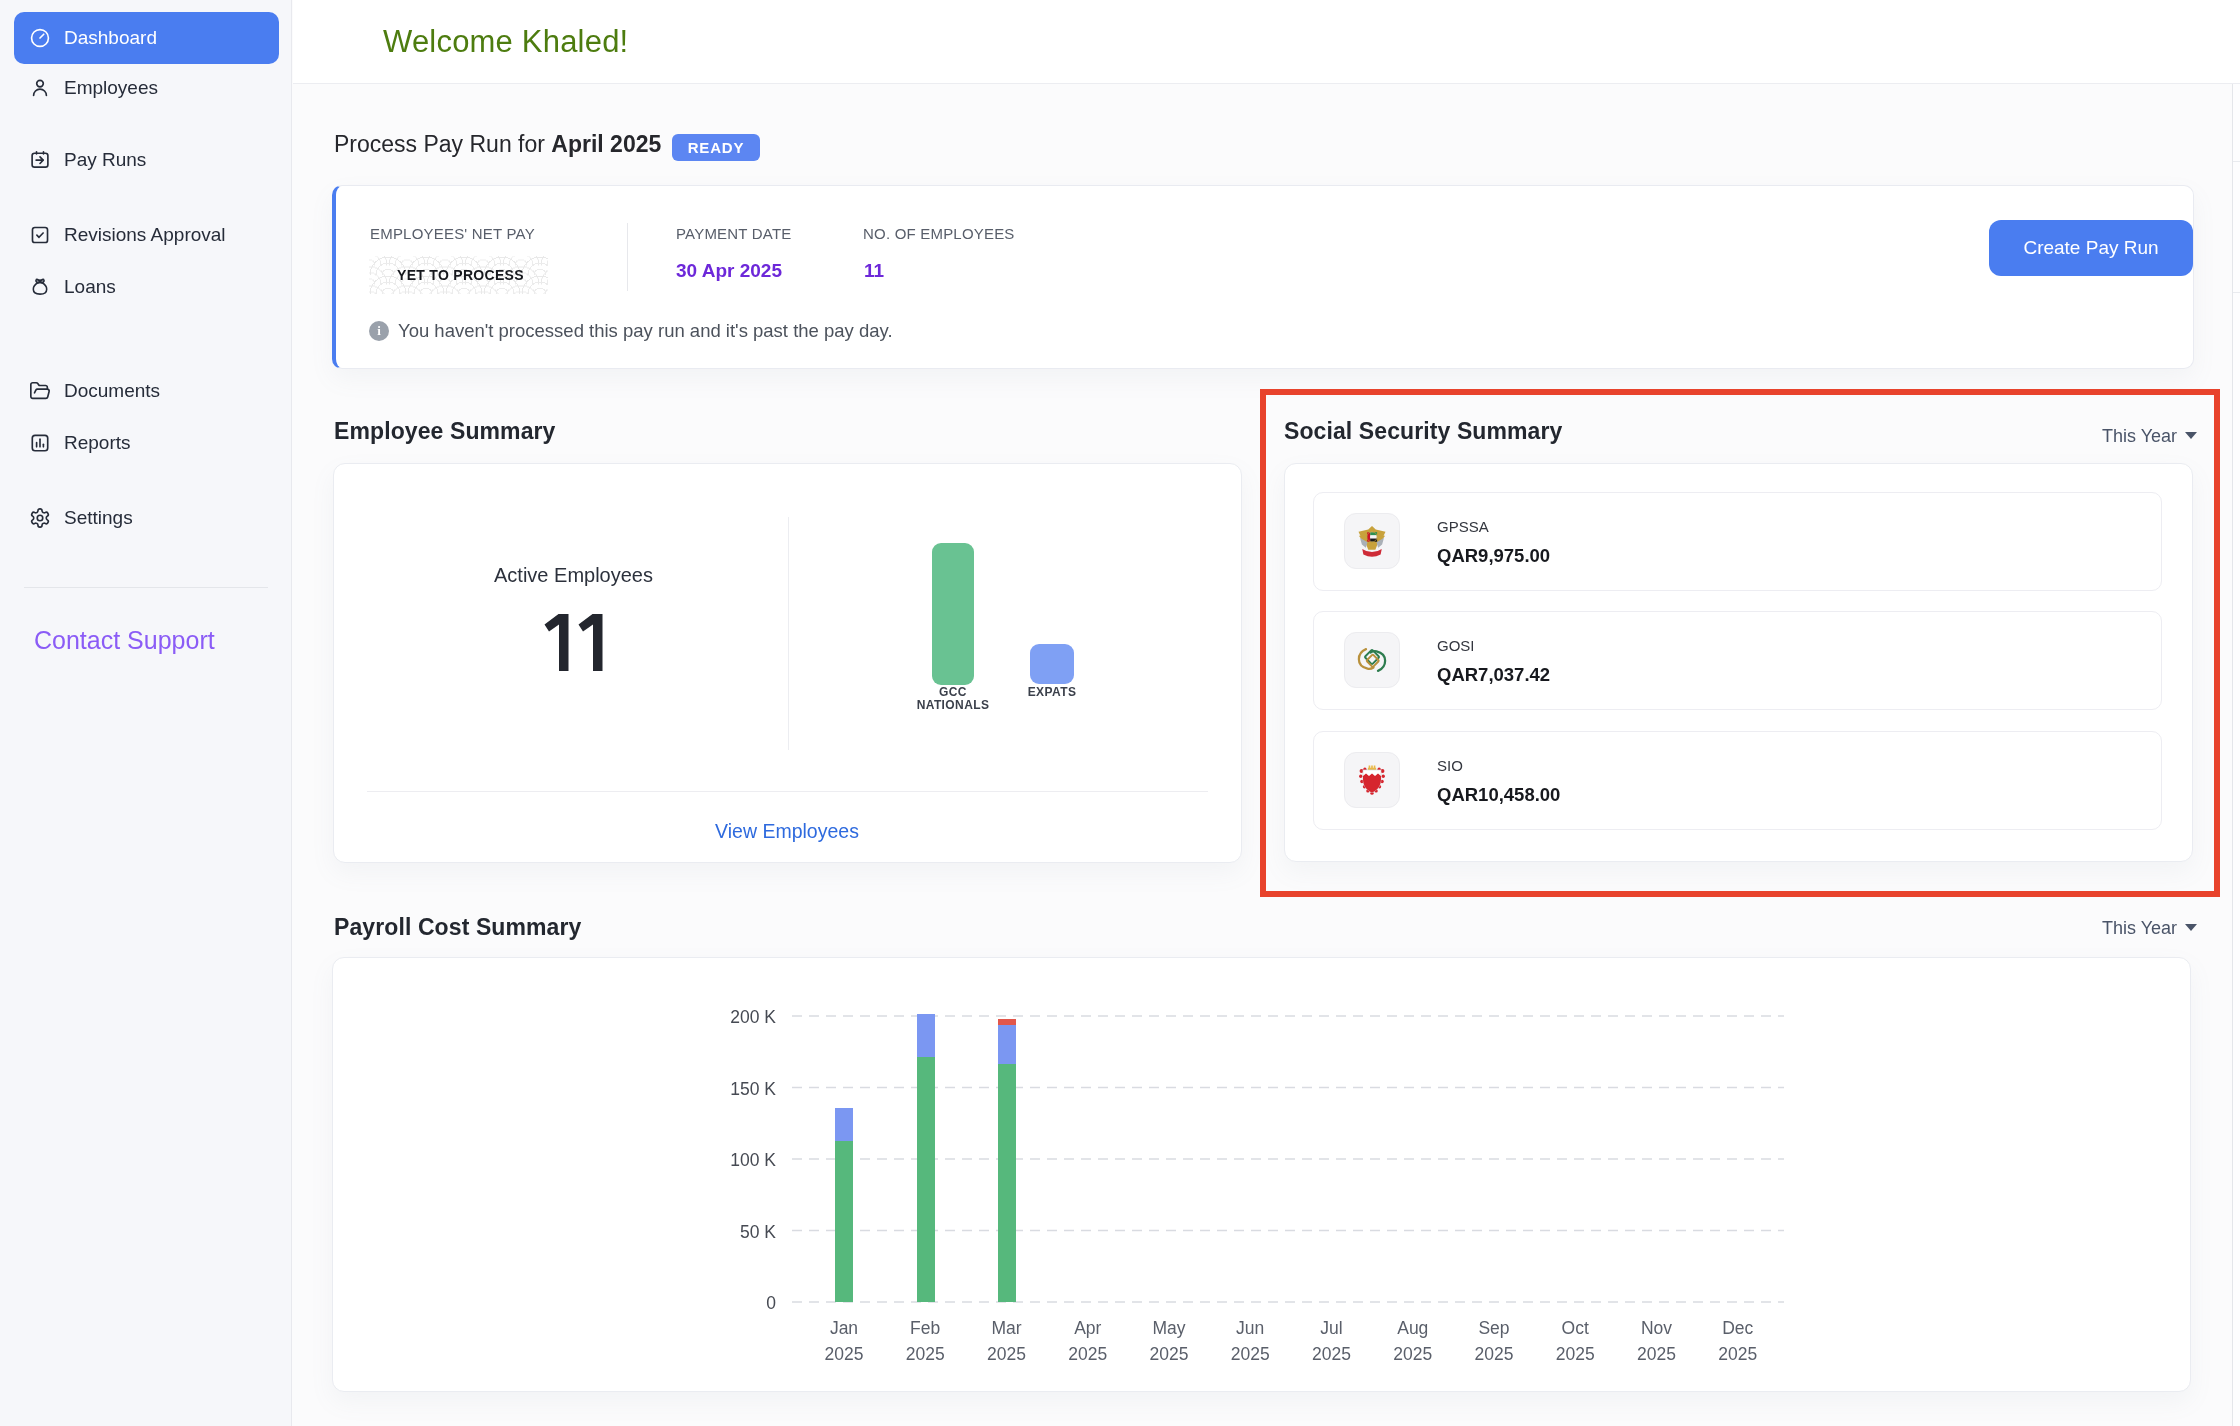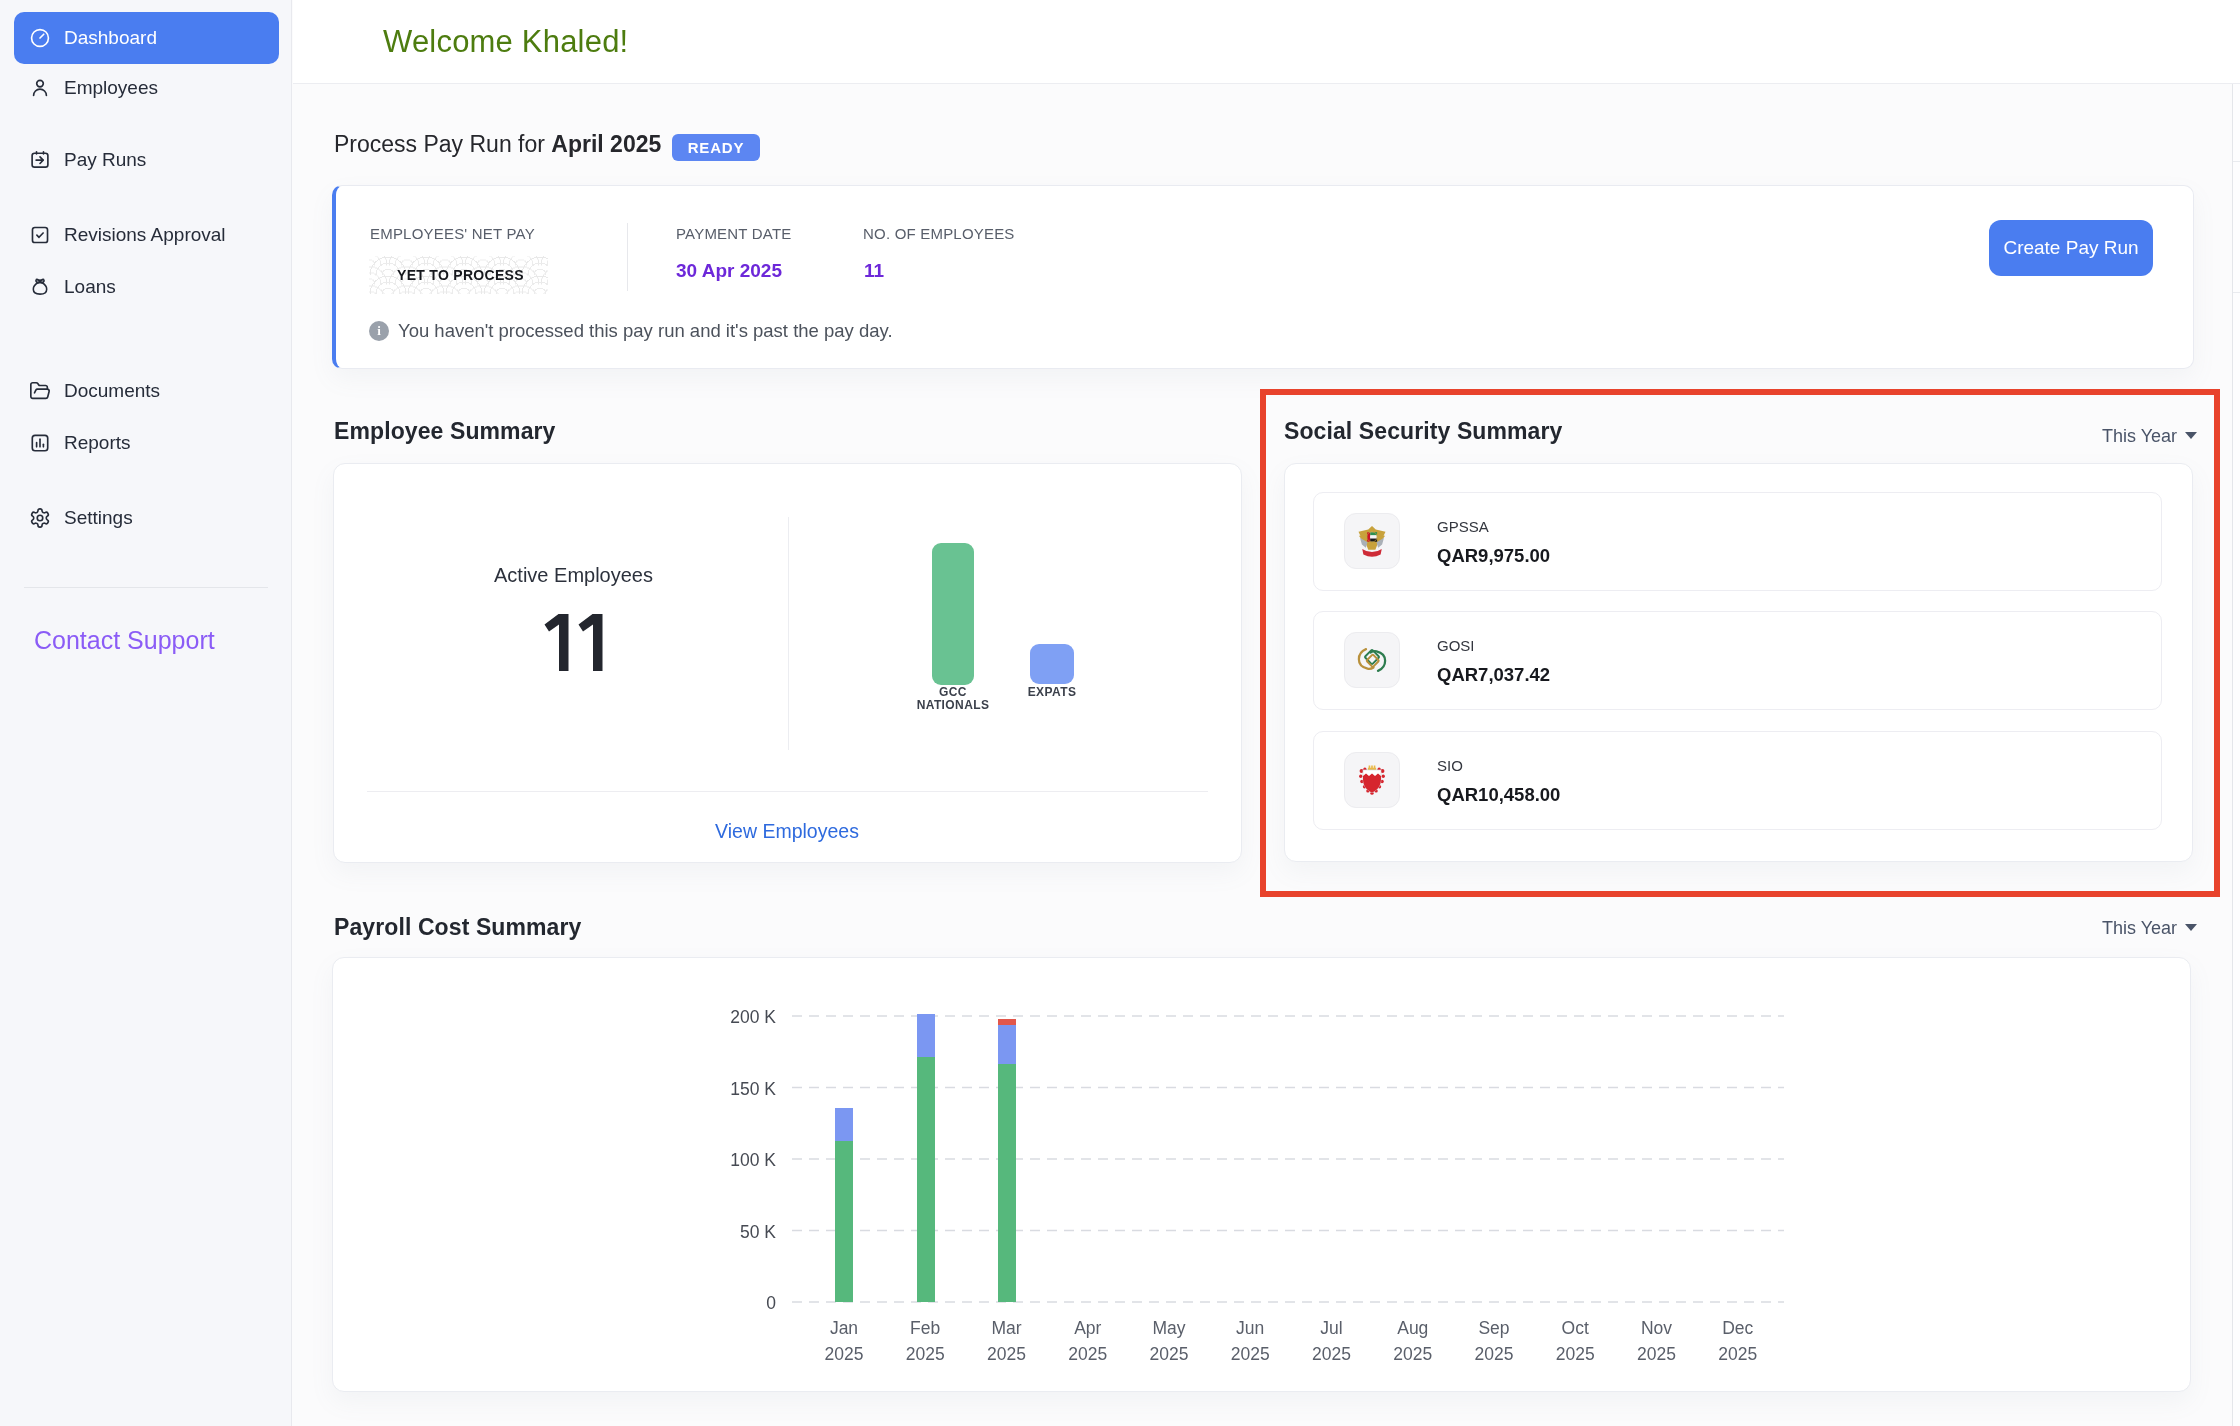--- a/index.html
+++ b/index.html
@@ -36,21 +36,21 @@
   background-color:#fff;
   background-image:
     radial-gradient(circle at 50% 100%, rgba(255,255,255,0) 0 5.5px, #ececec 5.5px 6.5px, rgba(255,255,255,0) 6.5px 11.5px, #ececec 11.5px 12.5px, rgba(255,255,255,0) 12.5px 17.5px, #e9e9e9 17.5px 18.5px, rgba(255,255,255,0) 18.5px),
     radial-gradient(circle at 50% 100%, rgba(255,255,255,0) 0 5.5px, #ececec 5.5px 6.5px, rgba(255,255,255,0) 6.5px 11.5px, #ececec 11.5px 12.5px, rgba(255,255,255,0) 12.5px 17.5px, #e9e9e9 17.5px 18.5px, rgba(255,255,255,0) 18.5px);
   background-size:38px 19px; background-position:0 0, 19px 9.5px; }
 #pr-yet { position:absolute; left:397px; top:268px; font-size:14px; line-height:14px; font-weight:700; color:#15171c; letter-spacing:0.3px; z-index:2; }
 .pr-vdiv { position:absolute; left:627px; top:223px; width:1px; height:68px; background:#e7e8ec; }
 .pr-value { position:absolute; top:261px; font-size:19px; line-height:19px; font-weight:700; color:#6d28d9; z-index:2; }
 #pr-info-ic { position:absolute; left:369px; top:321px; width:20px; height:20px; border-radius:50%; background:#9aa1ab; color:#fff; font-size:13px; font-weight:700; text-align:center; line-height:20px; font-family:"Liberation Serif", serif; }
 #pr-info { position:absolute; left:398px; top:321px; font-size:18.5px; line-height:19px; color:#4c525c; }
-#pr-btn { position:absolute; left:1989px; top:220px; width:164px; height:56px; background:#4a7df0; border-radius:12px; color:#fff; font-size:19px; text-align:center; line-height:56px; }
+#pr-btn { position:absolute; left:1989px; top:220px; width:204px; height:56px; background:#4a7df0; border-radius:12px; color:#fff; font-size:19px; text-align:center; line-height:56px; }
 
 
 .h2 { position:absolute; font-size:23px; line-height:1; font-weight:700; color:#23272f; letter-spacing:0.1px; }
 .thisyear { position:absolute; font-size:18px; line-height:1; color:#4a5468; }
 .thisyear .tri { display:inline-block; width:0; height:0; border-left:6px solid transparent; border-right:6px solid transparent; border-top:7px solid #4a5468; margin-left:8px; vertical-align:middle; margin-bottom:3px; }
 
 .card { position:absolute; background:#fff; border:1px solid #eaecf1; border-radius:12px; box-shadow:0 10px 24px rgba(130,140,160,0.07); }
 
 
 #emp-vdiv { position:absolute; left:788px; top:517px; width:1px; height:233px; background:#ecedf1; z-index:2; }

